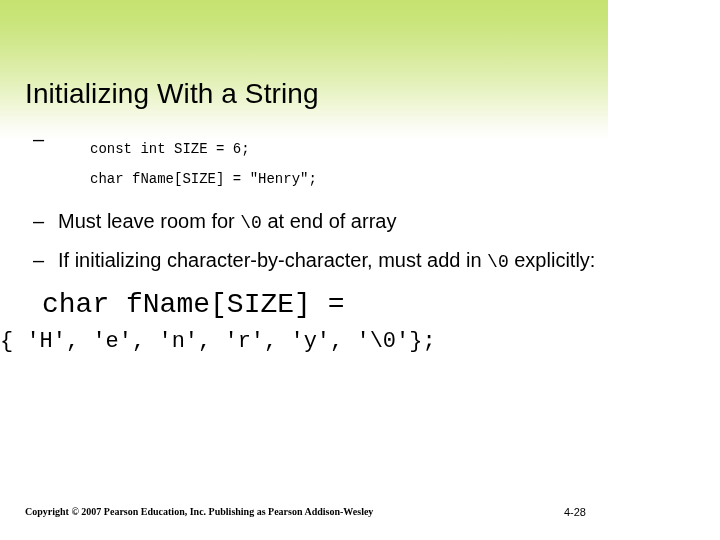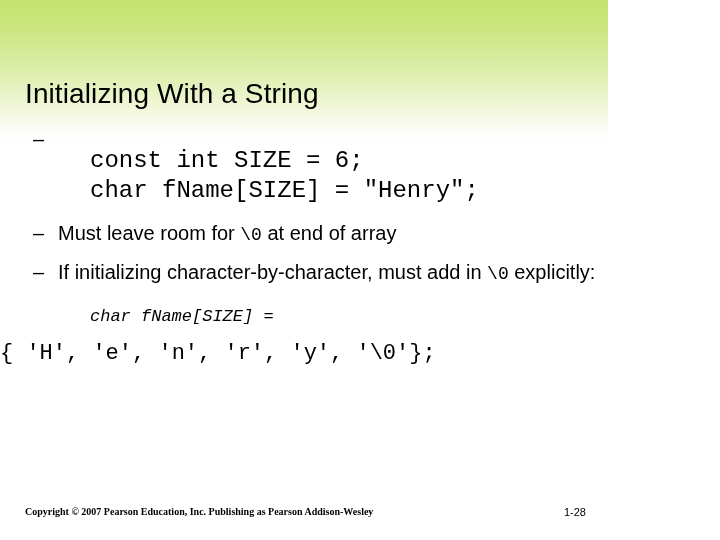--- a/index.html
+++ b/index.html
@@ -83,31 +83,30 @@
     font-size: 18px;
   }
 
   
   .code-block {
     font-family: "Liberation Mono", "DejaVu Sans Mono", monospace;
     color: #000000;
     white-space: pre;
   }
   .code-1 {
-    margin-top: 20px;
+    margin-top: 8px;
     margin-left: 90px;
-    font-size: 24px;
+    font-size: 14px;
     line-height: 30px;
   }
   .code-2 {
     margin-top: 14px;
-    margin-left: 90px;
-    font-size: 17px;
+    margin-left: 42px;
+    font-size: 28px;
     line-height: 30px;
-    font-style: italic;
   }
   .code-3 {
     margin-top: 6px;
     font-size: 22px;
     line-height: 32px;
   }
 
   
   .footer-copyright {
     position: absolute;
@@ -157,15 +156,15 @@
       <span class="btext"><span>If initializing character-by-character, must add in </span><span class="mono-inline">\0</span><span> explicitly:</span></span>
     </div>
 
     <div class="code-block code-2">char fName[SIZE] =</div>
     <div class="code-block code-3">{ 'H', 'e', 'n', 'r', 'y', '\0'};</div>
 
   </div>
 
   <div class="footer-copyright">Copyright © 2007 Pearson Education, Inc. Publishing as Pearson Addison-Wesley</div>
 
-  <div class="footer-pagenum">1-28</div>
+  <div class="footer-pagenum">4-28</div>
 
 </div>
 
 </body></html>

